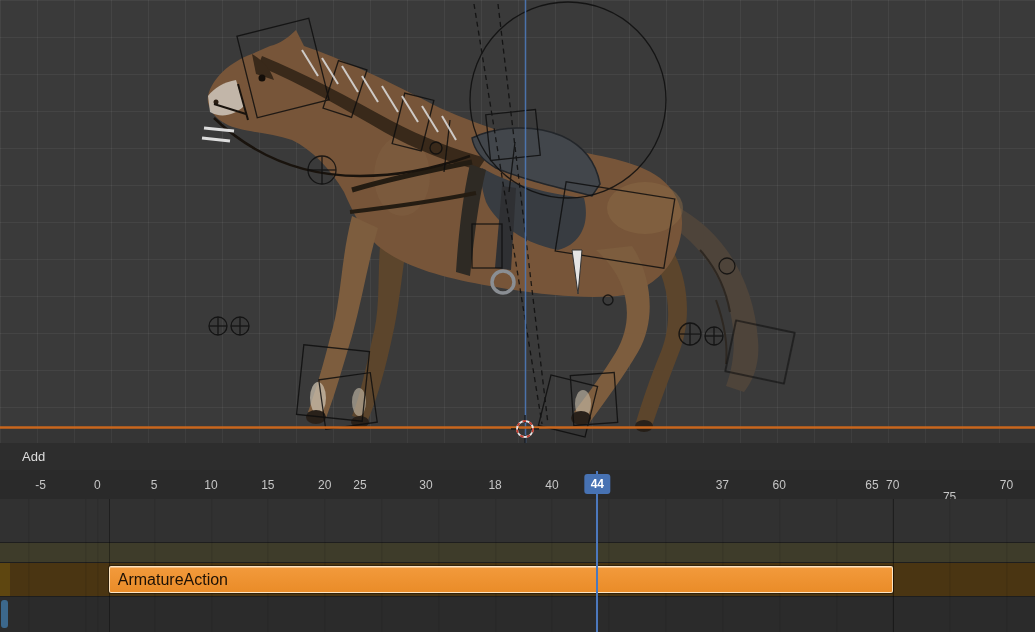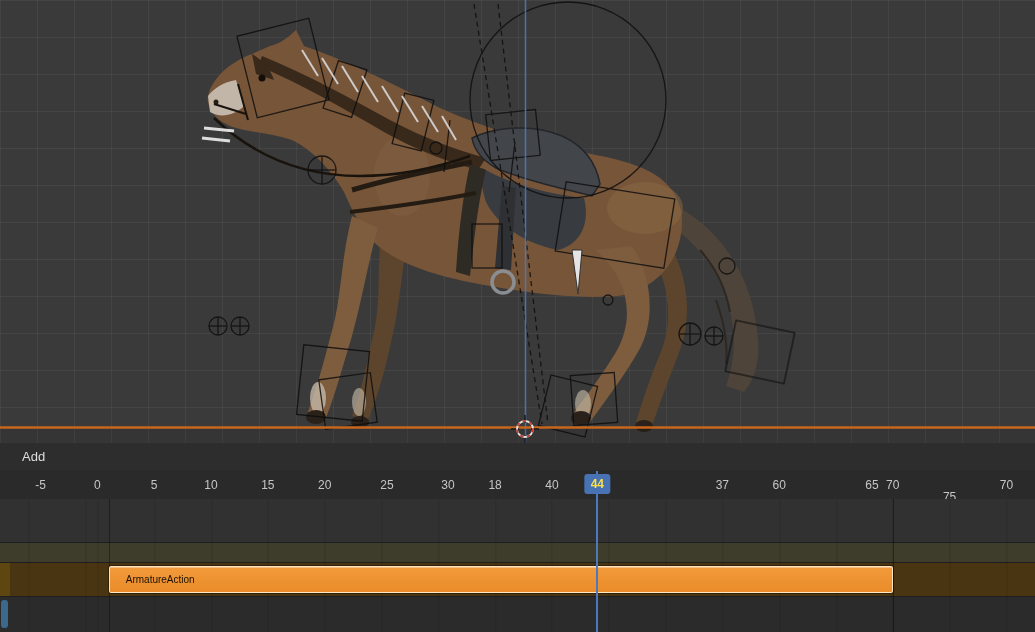--- a/index.html
+++ b/index.html
@@ -34,37 +34,37 @@
     position:absolute;left:0;top:470px;width:1035px;height:29px;
     background:#2a2a2a;border-bottom:1px solid #1e1e1e;overflow:hidden;
   }
   .ruler .tick{
     position:absolute;top:50%;transform:translate(-50%,-50%);
     font-size:12px;color:#c6c6c6;white-space:nowrap;
   }
   .frame-badge{
     position:absolute;top:4px;transform:translateX(-50%);
     height:20px;line-height:20px;padding:0 6px;border-radius:3px;
-    font-size:12px;font-weight:bold;color:#fde047;z-index:12;
+    font-size:12px;font-weight:bold;color:#ffffff;z-index:12;
   }
   
   .tracks{position:absolute;left:0;top:499px;width:1035px;height:133px;background:#2b2b2b;}
   .row{position:absolute;left:0;width:1035px;}
   .rowA{top:0;height:43px;background:#313131;}
   .rowB{top:43px;height:20px;background:#3e3c2a;border-top:1px solid #1e1e1e;}
   .rowC{top:63px;height:34px;background:#4a3512;border-top:1px solid #1e1e1e;}
   .rowD{top:97px;height:36px;background:#2b2b2b;border-top:1px solid #1e1e1e;}
   .track-sliver{position:absolute;left:0;top:0;width:10px;height:34px;background:#5e4610;}
   .strip{
     position:absolute;top:3px;height:27px;border-radius:2px;z-index:2;
     border:1px solid rgba(255,248,230,0.8);box-sizing:border-box;
     box-shadow:inset 0 1px 0 rgba(255,255,255,0.35), 0 0 0 1px rgba(0,0,0,0.35);
   }
   .strip span{
-    display:block;padding-left:16px;line-height:25px;font-size:10px;color:#1d1105;
+    display:block;padding-left:8px;line-height:25px;font-size:16px;color:#1d1105;
     white-space:nowrap;overflow:hidden;
   }
   .scroll-thumb{position:absolute;left:1px;top:3px;width:7px;height:28px;border-radius:3px;background:#3c688c;}
   .col-lines{
     position:absolute;inset:0;z-index:1;pointer-events:none;
     background-image:repeating-linear-gradient(90deg, rgba(0,0,0,0.13) 0px, rgba(0,0,0,0.13) 1px, transparent 1px, transparent 56.8125px);
     background-position:97.4px 0;
   }
   .bound{position:absolute;top:0;height:133px;width:1px;background:rgba(0,0,0,0.35);z-index:1;}
   
@@ -197,22 +197,22 @@
   </div>
 
   <div class="ruler">
     <span class="frame-badge" style="left: 597.35px; background: rgb(71, 114, 179);">44</span>
   <span class="tick" style="left: 40.5875px;">-5</span>
       <span class="tick" style="left: 97.4px;">0</span>
       <span class="tick" style="left: 154.213px;">5</span>
       <span class="tick" style="left: 211.025px;">10</span>
       <span class="tick" style="left: 267.837px;">15</span>
       <span class="tick" style="left: 324.65px;">20</span>
-      <span class="tick" style="left: 387px;">25</span>
-      <span class="tick" style="left: 448px;">30</span>
+      <span class="tick" style="left: 360px;">25</span>
+      <span class="tick" style="left: 426px;">30</span>
       <span class="tick" style="left: 495.087px;">18</span>
       <span class="tick" style="left: 551.9px;">40</span>
       <span class="tick" style="left: 684px; margin-top: 44px;">50</span>
       <span class="tick" style="left: 722.337px;">37</span>
       <span class="tick" style="left: 779.15px;">60</span>
       <span class="tick" style="left: 872px;">65</span>
       <span class="tick" style="left: 892.775px; text-align: right;">70</span>
       <span class="tick" style="left: 949.587px; margin-top: 12px;">75</span>
       <span class="tick" style="left: 1006.4px;">70</span>
     </div>

